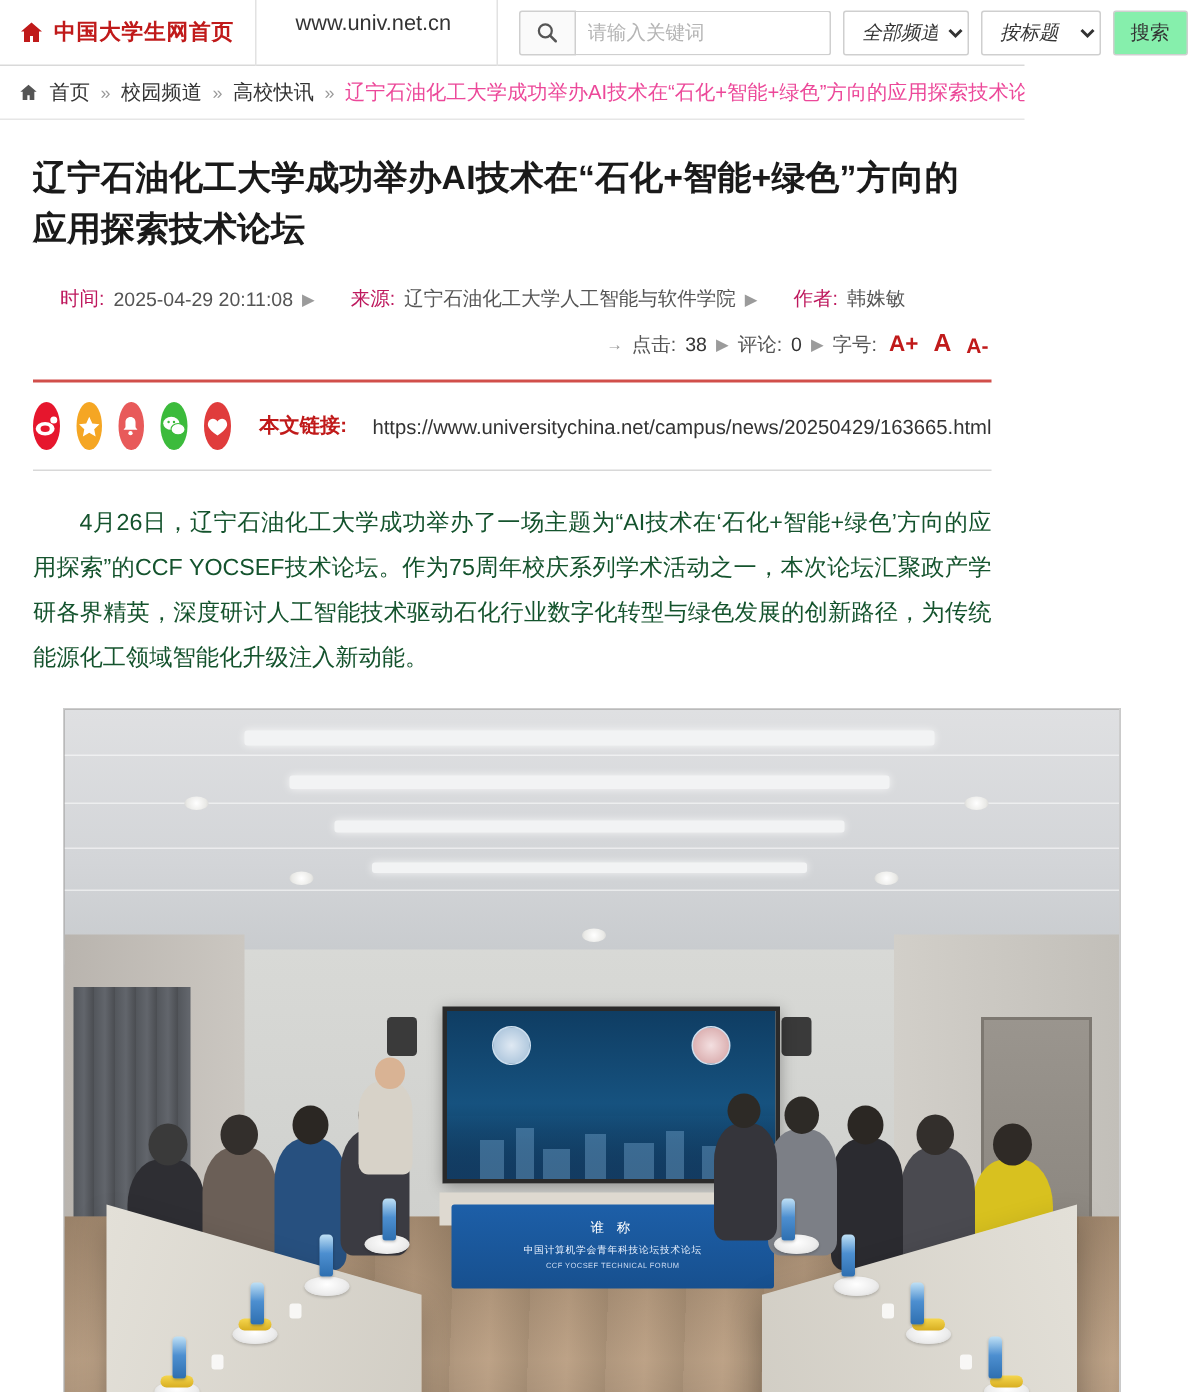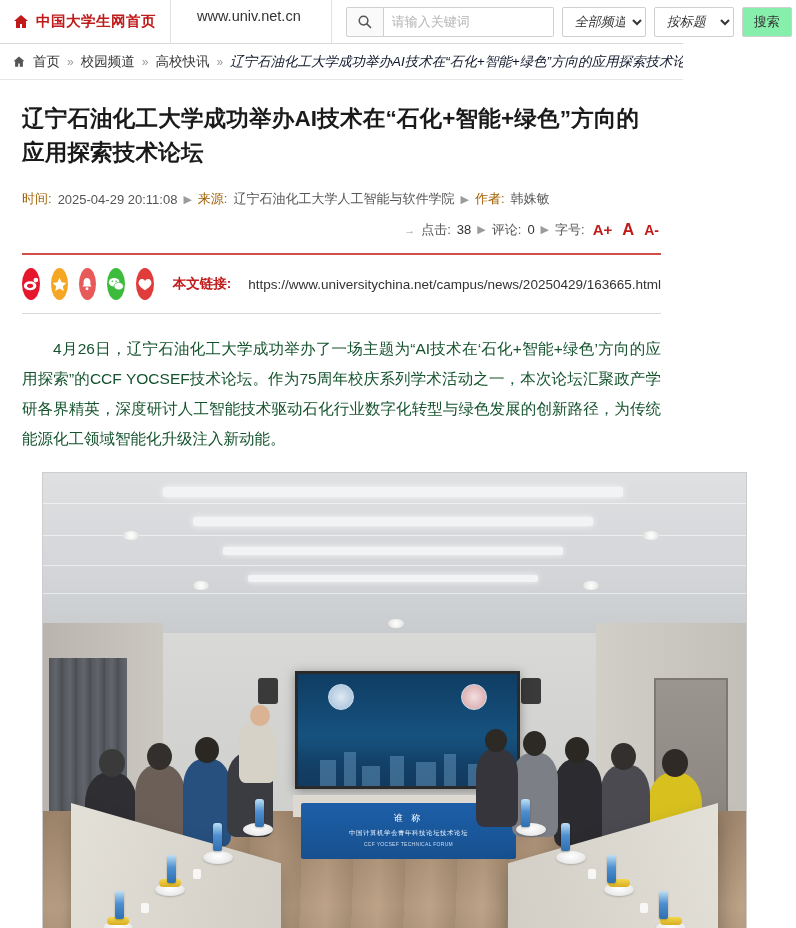--- a/index.html
+++ b/index.html
@@ -121,41 +121,41 @@
     padding: 0 12px;
     font-size: 13.5px;
     color: #333;
     border-bottom: 1px solid #e6e6e6;
     white-space: nowrap;
     overflow: hidden;
   }
   .crumb .home-icon { display:inline-flex; align-items:center; }
   .crumb a { color: #333; text-decoration: none; cursor: pointer; }
   .crumb .sep { color: #9a9a9a; font-size: 12px; }
-  .crumb .current { color: #0f172a; font-style: italic; }
+  .crumb .current { color: #ec4899; }
 
   
   .article { padding: 0 22px; }
   .headline {
     margin: 22px 0 0 0;
     font-size: 22.5px;
     line-height: 34px;
     font-weight: bold;
     color: #1a1a1a;
     letter-spacing: 0.2px;
   }
   .meta1 {
     margin-top: 20px;
     font-size: 13px;
     color: #555;
     display: flex;
     align-items: center;
     gap: 6px;
   }
-  .meta1 .lab { color: #a16207; }
+  .meta1 .lab { color: #be185d; margin-left: 18px; }
   .meta1 .arrow { color: #9b9b9b; font-size: 11px; }
   .meta2 {
     margin-top: 12px;
     font-size: 13px;
     color: #555;
     display: flex;
     align-items: center;
     justify-content: flex-end;
     gap: 6px;
   }

